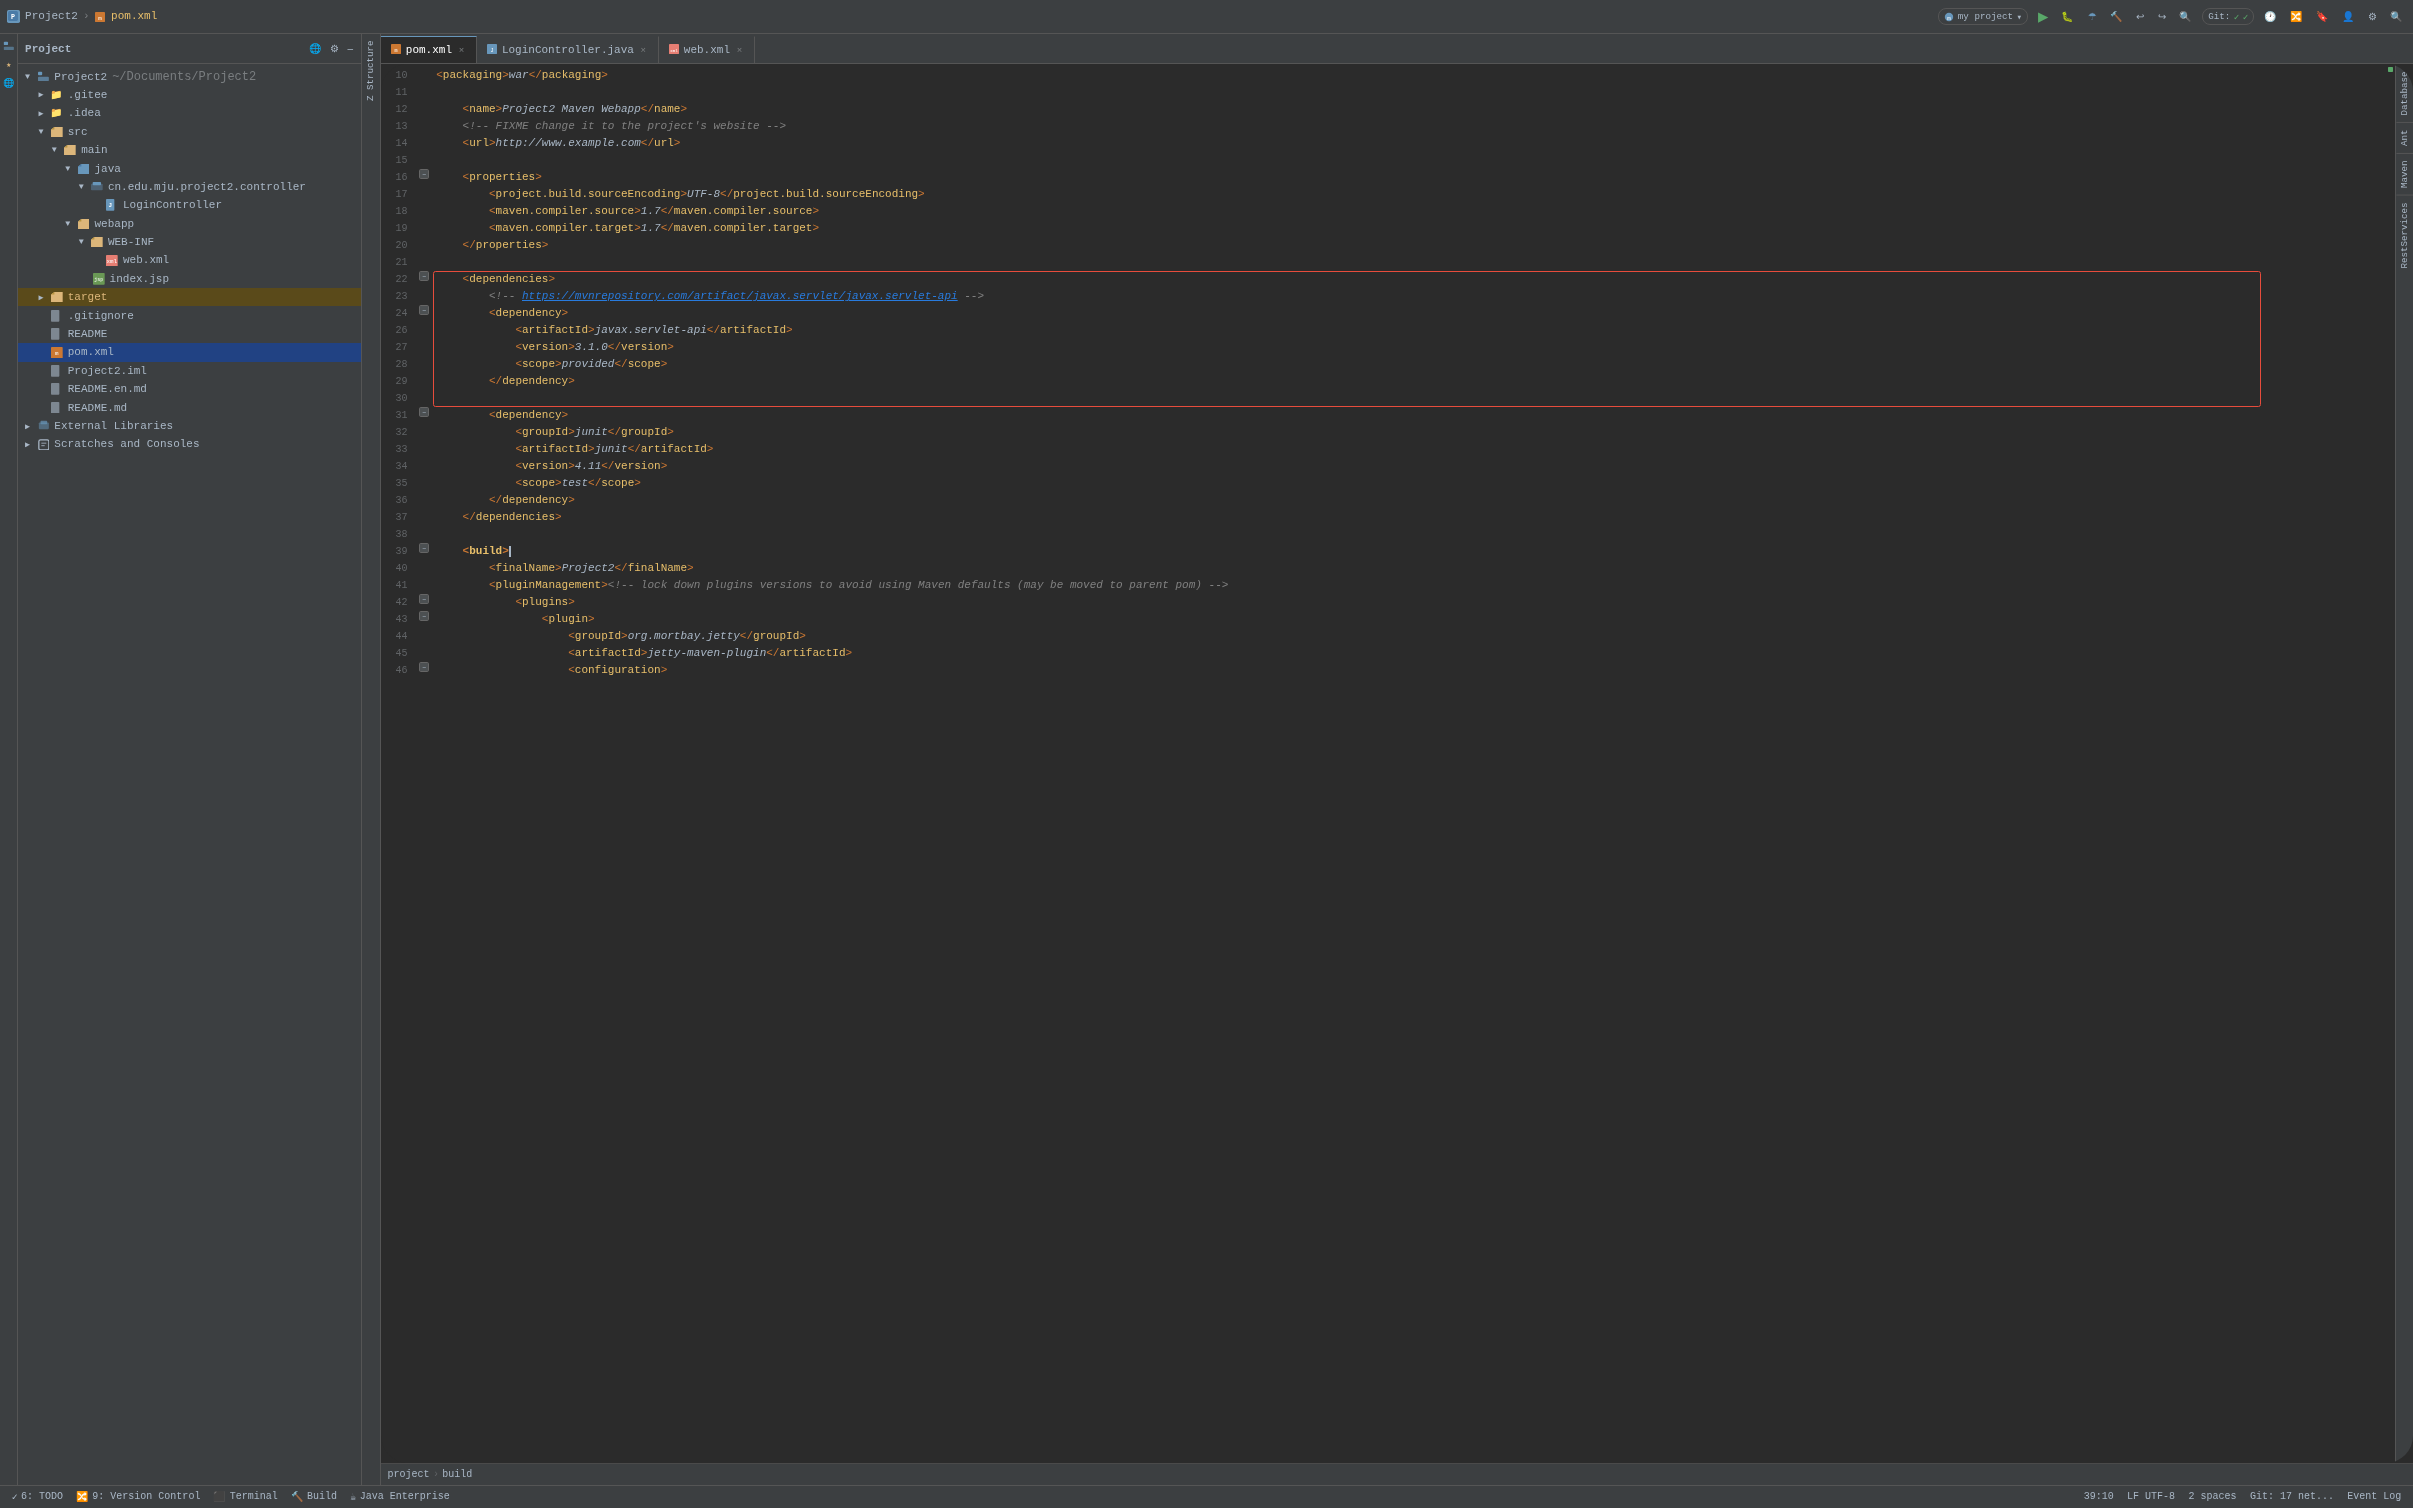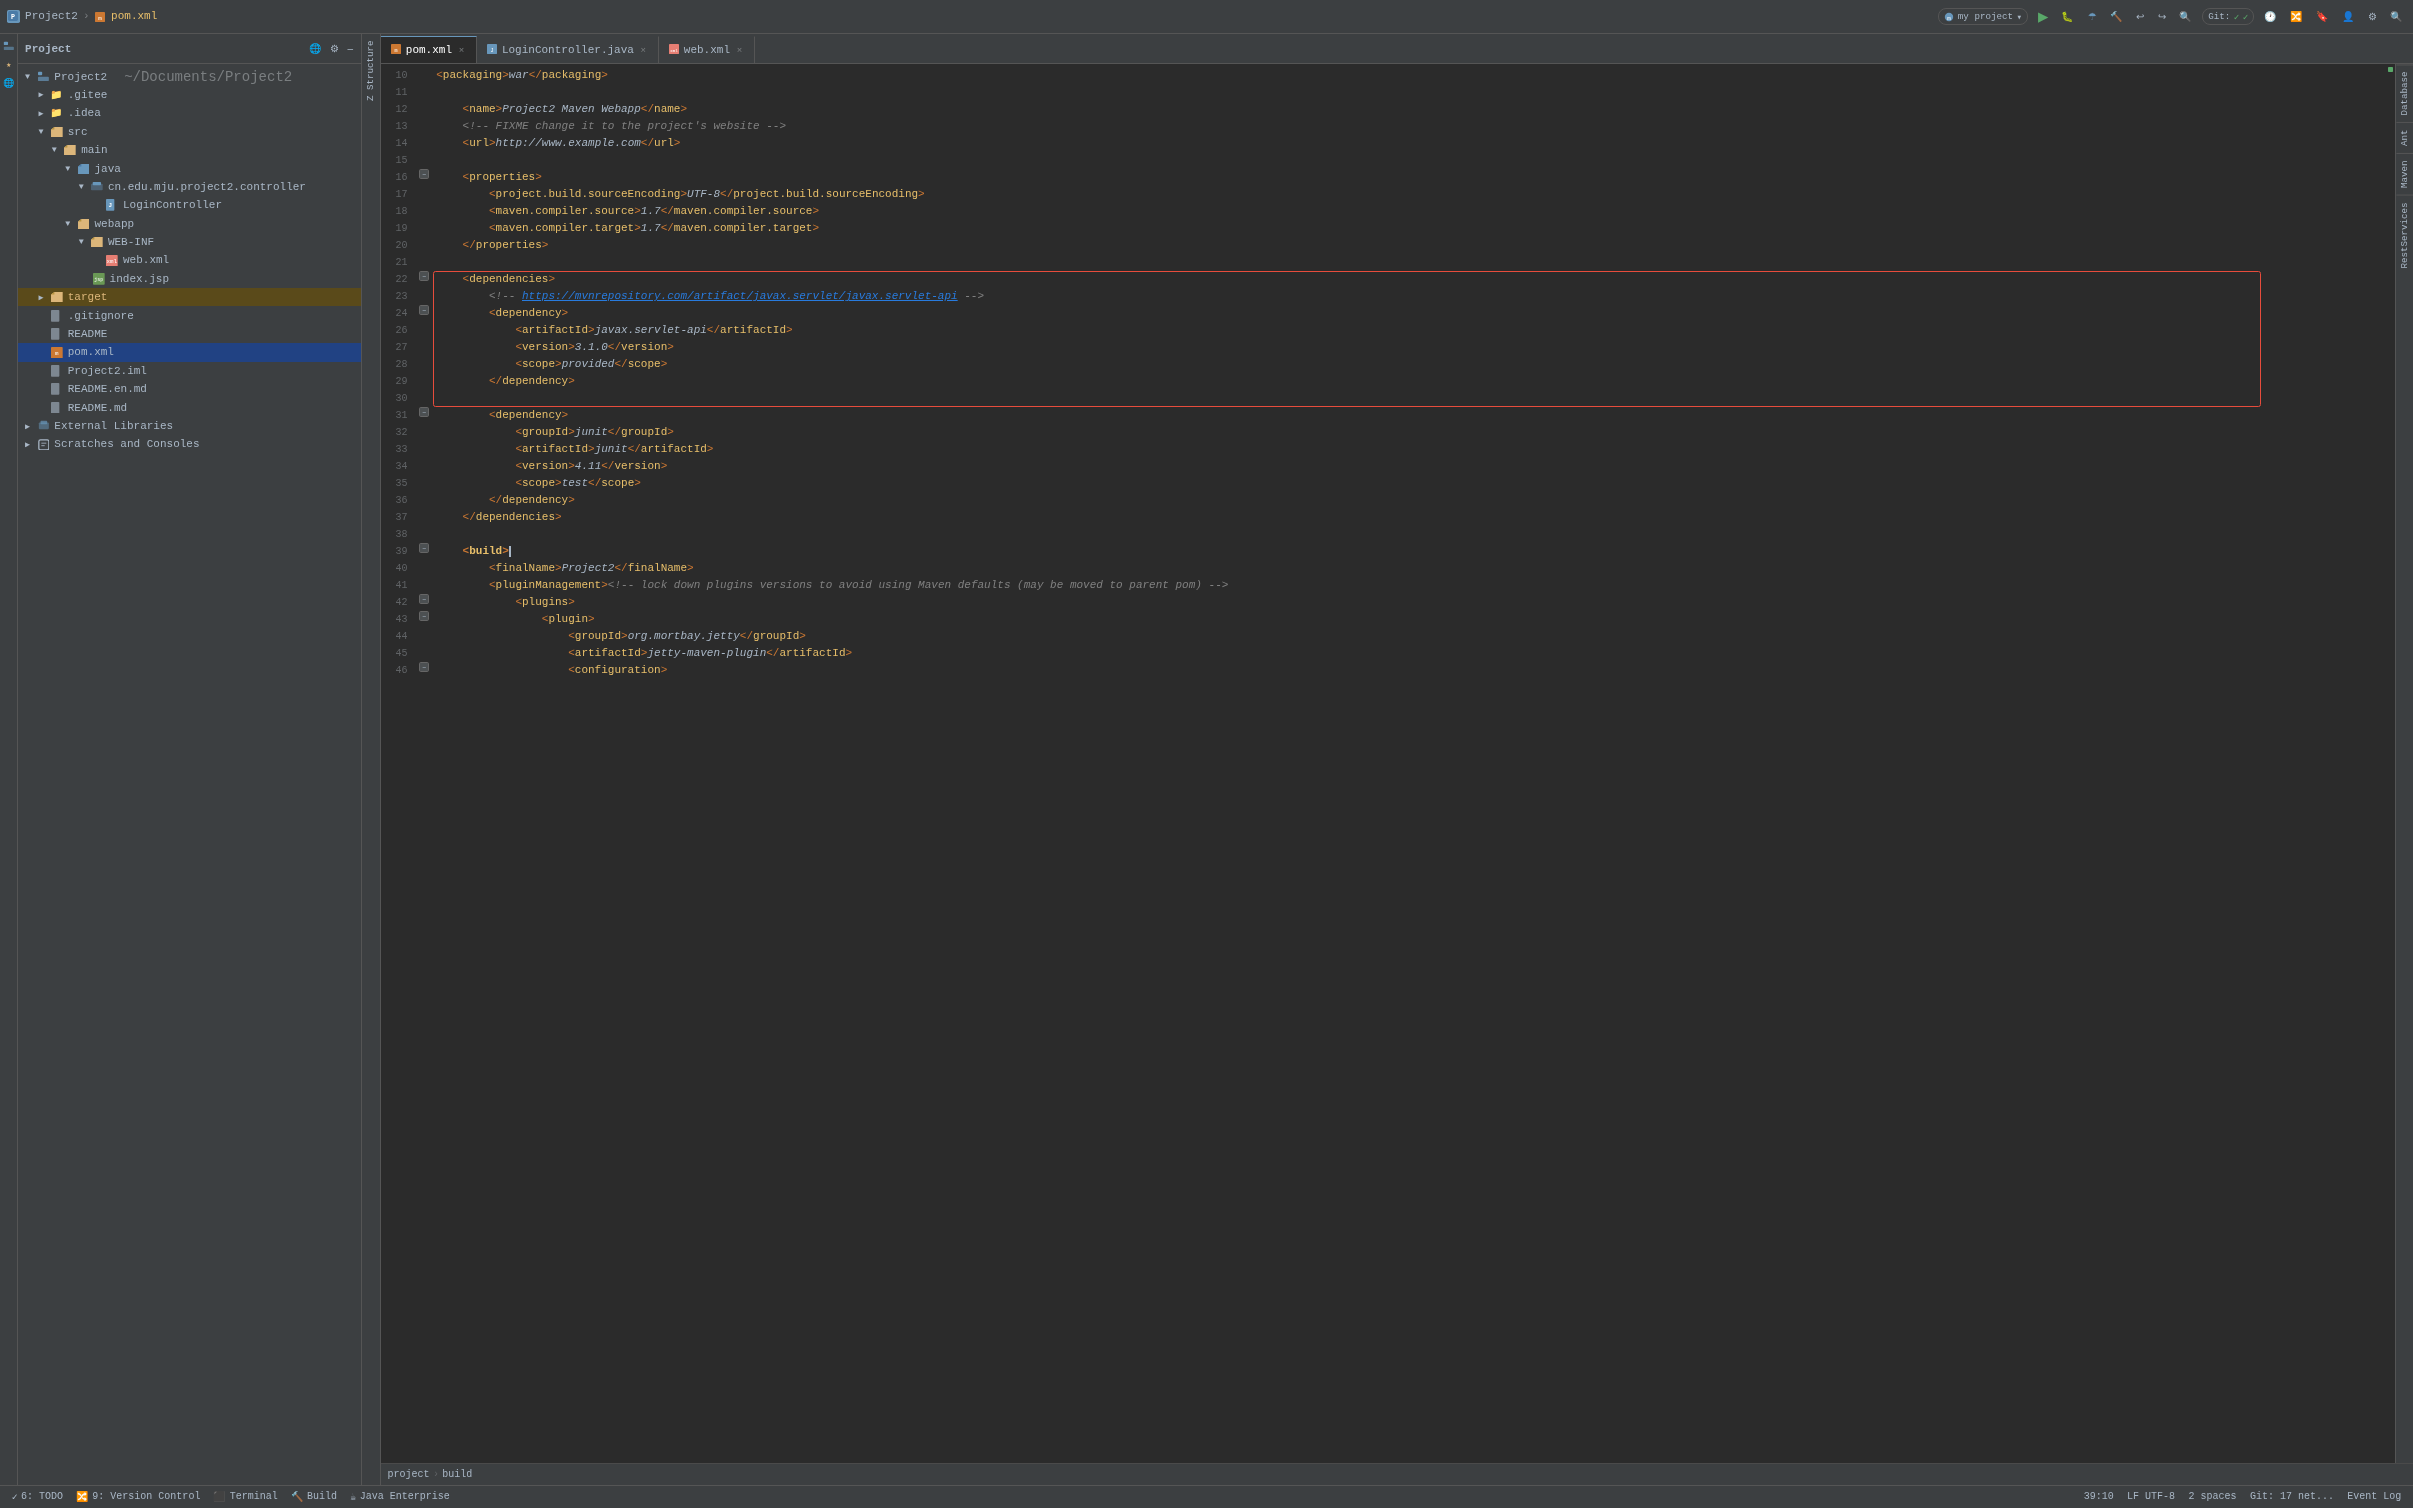--- a/index.html
+++ b/index.html
@@ -169,21 +169,21 @@
       margin-right: 4.2px;
       display: flex;
       align-items: center;
       justify-content: center;
       font-size: 10px;
     }
     .tree-label {
       color: #a9b7c6;
       font-size: 11px;
     }
-    .tree-secondary { color: #7a7e80; font-size: 14px; margin-left: 17px; }
+    .tree-secondary { color: #7a7e80; font-size: 12px; margin-left: 5px; }
 
     
     .icon-project { color: #6897bb; }
     .icon-folder { color: #dcb67a; }
     .icon-folder-blue { color: #6897bb; }
 
     
     .right-sidebar {
       width: 18.4px;
       background: #3c3f41;
@@ -726,21 +726,21 @@
           <svg width="10" height="10" viewBox="0 0 12 12" style="font-size:12px">
               <rect x="0" y="0" width="12" height="12" rx="1" fill="#e67e73"></rect>
               <text x="6" y="9" text-anchor="middle" font-size="5" fill="white">xml</text>
             </svg>
         </span>
         <span>web.xml</span>
         <span class="tab-close">×</span>
       </div>
     </div>
 
-    <div style="display:flex; flex:1; overflow:hidden;">
+    <div style="display:flex; flex:1; overflow:hidden;border-radius:27px;">
       <div class="code-editor" style="position:relative; padding-right:84px;">
 
         <div style="position:absolute; right:0; top:3.4px; width:6.7px;">
           <div style="width:5px; height:5px; background:#59a869; border-radius:0.8px;"></div>
         </div>
 
         <div class="code-line">
           <span class="line-number">10</span>
           <span class="line-gutter"></span>
           <span class="line-content"><span class="xml-bracket">&lt;</span><span class="xml-tag">packaging</span><span class="xml-bracket">&gt;</span><span class="xml-text">war</span><span class="xml-bracket">&lt;/</span><span class="xml-tag">packaging</span><span class="xml-bracket">&gt;</span></span>

